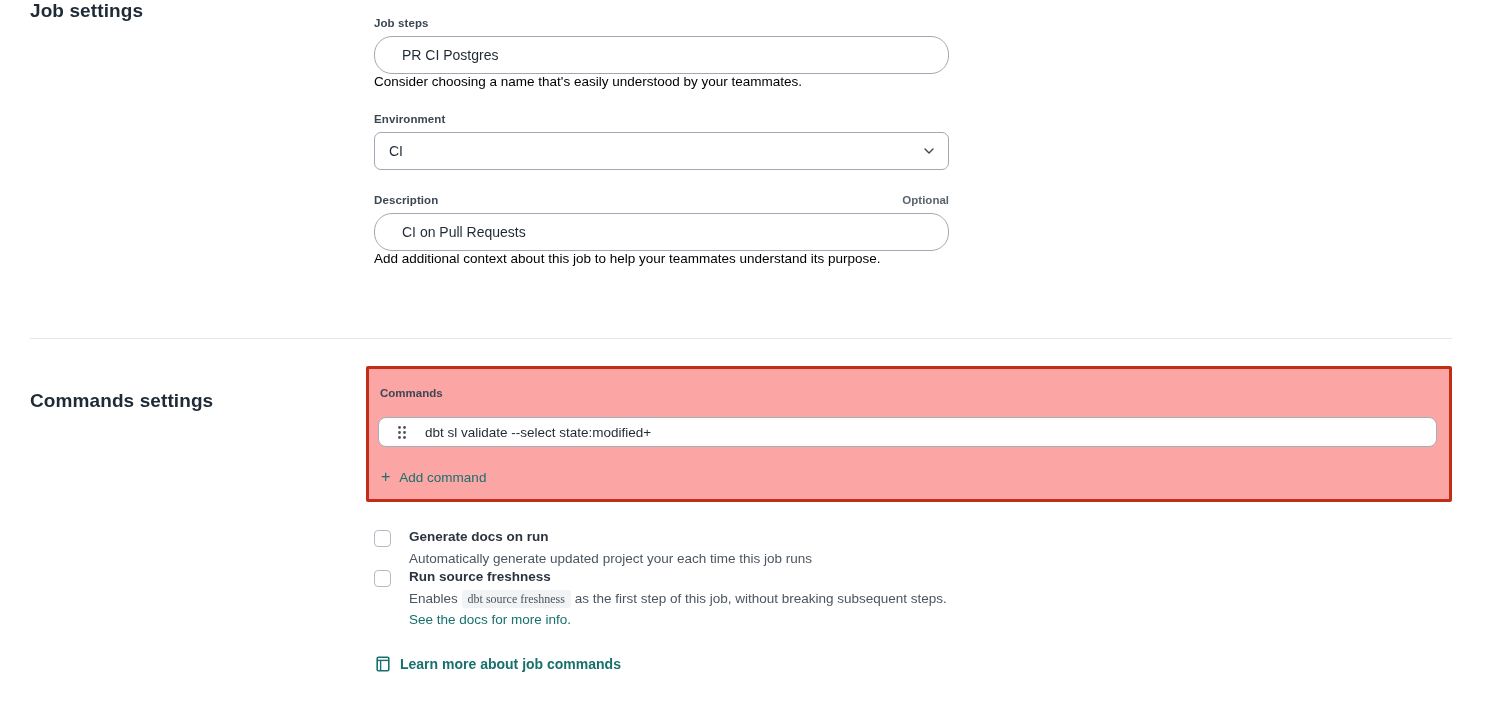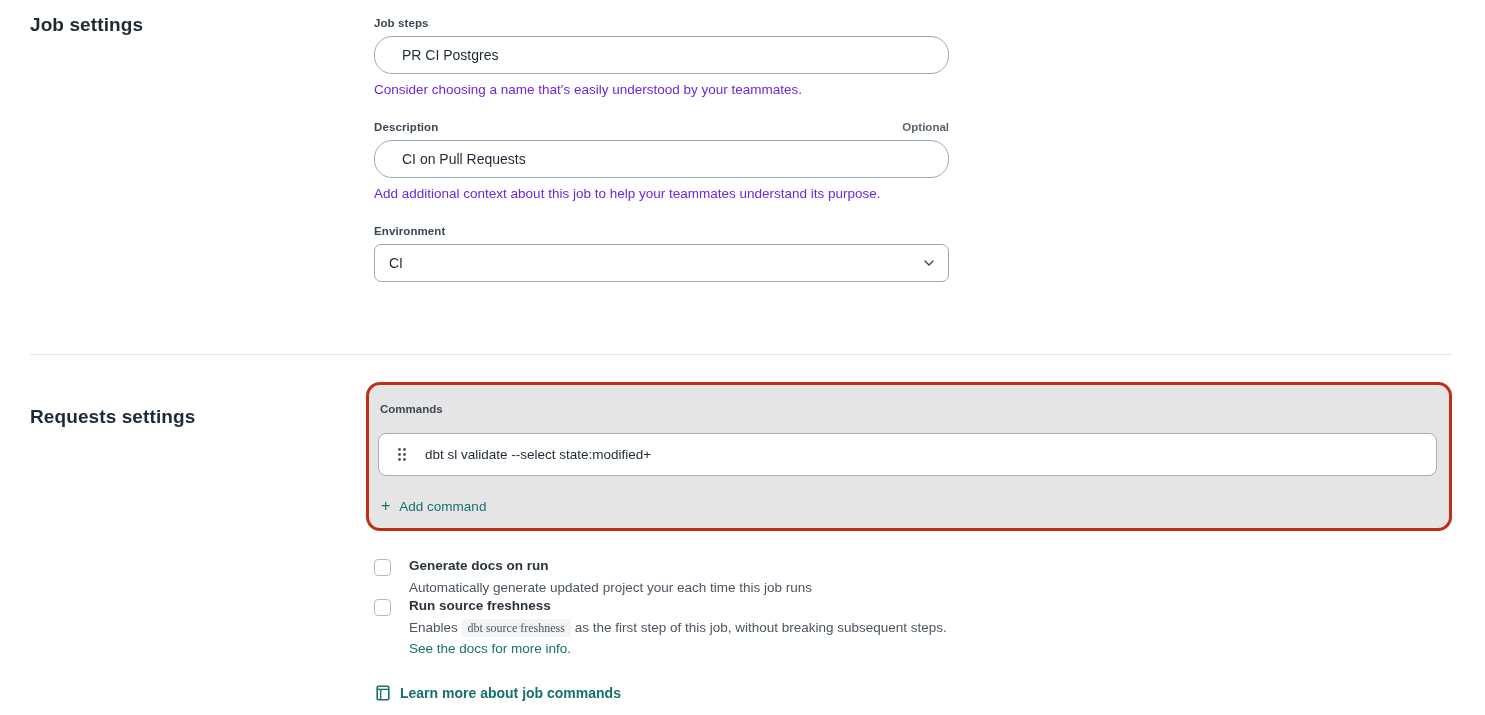--- a/index.html
+++ b/index.html
@@ -10,51 +10,51 @@
     color: #1e2a36;
     -webkit-font-smoothing: antialiased;
   }
   .page { width: 1485px; padding: 0 33px 0 30px; }
   .section { display: flex; align-items: flex-start; }
   .left-col { width: 344px; flex: 0 0 344px; }
   .right-col { flex: 1 1 auto; min-width: 0; }
   h2.section-heading {
     font-size: 19px; font-weight: 700; color: #1e2a36; letter-spacing: .1px;
   }
-  .js-left { padding-top: 14px; }
+  .js-left { }
   .js-right { padding-top: 17px; }
   .fields { max-width: 575px; }
   .field-group { margin-bottom: 24px; }
   .field-label-row { display: flex; justify-content: space-between; align-items: baseline; margin-bottom: 7px; }
   .field-label {
     font-size: 11.5px; font-weight: 700; color: #3c4754; letter-spacing: .1px;
   }
   .optional-label { font-size: 11.5px; font-weight: 700; color: #5a6470; }
   .text-input {
     width: 100%; height: 38px; border: 1px solid #9fa9b3; border-radius: 18px;
     padding: 0 27px; font-size: 14px; color: #1e2a36; background: #fff; outline: none;
     font-family: "Liberation Sans", "DejaVu Sans", sans-serif;
   }
-  .helper-text { margin-top: 8px; font-size: 13.5px; color: #6d28d9; }
+  .helper-text { font-size: 13.5px; color: #000000; }
   .select-box {
     position: relative; width: 100%; height: 38px; border: 1px solid #9fa9b3;
     border-radius: 7px; background: #fff; display: flex; align-items: center;
     padding: 0 34px 0 14px; font-size: 14px; color: #1e2a36; cursor: pointer;
   }
   .select-chevron { position: absolute; right: 13px; top: 50%; transform: translateY(-50%); display: flex; }
   .divider { border: none; border-top: 1px solid #e4e7ea; margin-top: 48px; }
   .es-left { padding-top: 51px; }
   .es-right { padding-top: 27px; }
   .commands-highlight {
-    border: 3px solid #bf2e15; border-radius: 14px;
-    margin-left: -8px; padding: 18px 12px 12px 9px; background: #e5e5e5;
+    border: 3px solid #bf2e15; border-radius: 2px;
+    margin-left: -8px; padding: 18px 12px 12px 9px; background: #fca5a5;
   }
   .commands-label { font-size: 11.5px; font-weight: 700; color: #3c4754; margin-left: 2px; }
   .command-row {
-    margin-top: 18px; height: 43px; border: 1px solid #a4aeb7; border-radius: 8px;
+    margin-top: 18px; height: 30px; border: 1px solid #a4aeb7; border-radius: 8px;
     display: flex; align-items: center; background: #fff; padding: 0 12px;
   }
   .drag-handle { display: flex; align-items: center; padding: 4px 6px; cursor: grab; }
   .command-input {
     border: none; outline: none; flex: 1 1 auto; margin-left: 12px;
     font-size: 13.5px; color: #1e2a36; background: transparent;
     font-family: "Liberation Sans", "DejaVu Sans", sans-serif;
   }
   .add-command {
     margin-top: 20px; margin-left: 3px; display: inline-flex; align-items: center; gap: 9px;
@@ -94,54 +94,54 @@
     </div>
     <div class="right-col js-right">
       <div class="fields">
 
         <div class="field-group">
           <div class="field-label-row">
             <label class="field-label">Job steps</label>
           </div>
           <input type="text" class="text-input" value="PR CI Postgres" style="">
           <div class="helper-text">Consider choosing a name that's easily understood by your teammates.</div>
-        </div>
-
-        <div class="field-group">
-          <div class="field-label-row">
-            <label class="field-label">Description</label>
-            <span class="optional-label">Optional</span>
-          </div>
-          <input type="text" class="text-input" value="CI on Pull Requests" style="">
-          <div class="helper-text">Add additional context about this job to help your teammates understand its purpose.</div>
         </div>
 
         <div class="field-group">
           <div class="field-label-row">
             <label class="field-label">Environment</label>
           </div>
           <div class="select-box">
             <span>CI</span>
             <span class="select-chevron">
               <svg width="12" height="8" viewBox="0 0 12 8">
                 <path d="M2 2 L6 6 L10 2" fill="none" stroke="#3c4754" stroke-width="1.4" stroke-linecap="round" stroke-linejoin="round"></path>
               </svg>
             </span>
           </div>
         </div>
 
+        <div class="field-group">
+          <div class="field-label-row">
+            <label class="field-label">Description</label>
+            <span class="optional-label">Optional</span>
+          </div>
+          <input type="text" class="text-input" value="CI on Pull Requests" style="">
+          <div class="helper-text">Add additional context about this job to help your teammates understand its purpose.</div>
+        </div>
+
       </div>
     </div>
   </section>
 
   <hr class="divider">
 
   <section class="section">
     <div class="left-col es-left">
-      <h2 class="section-heading">Requests settings</h2>
+      <h2 class="section-heading">Commands settings</h2>
     </div>
     <div class="right-col es-right">
 
       <div class="commands-highlight">
         <div class="commands-label">Commands</div>
 
         <div class="command-row">
           <span class="drag-handle">
             <svg width="10" height="15" viewBox="0 0 10 15">
               <circle cx="2.5" cy="2.5" r="1.4" fill="#4a545e"></circle>

